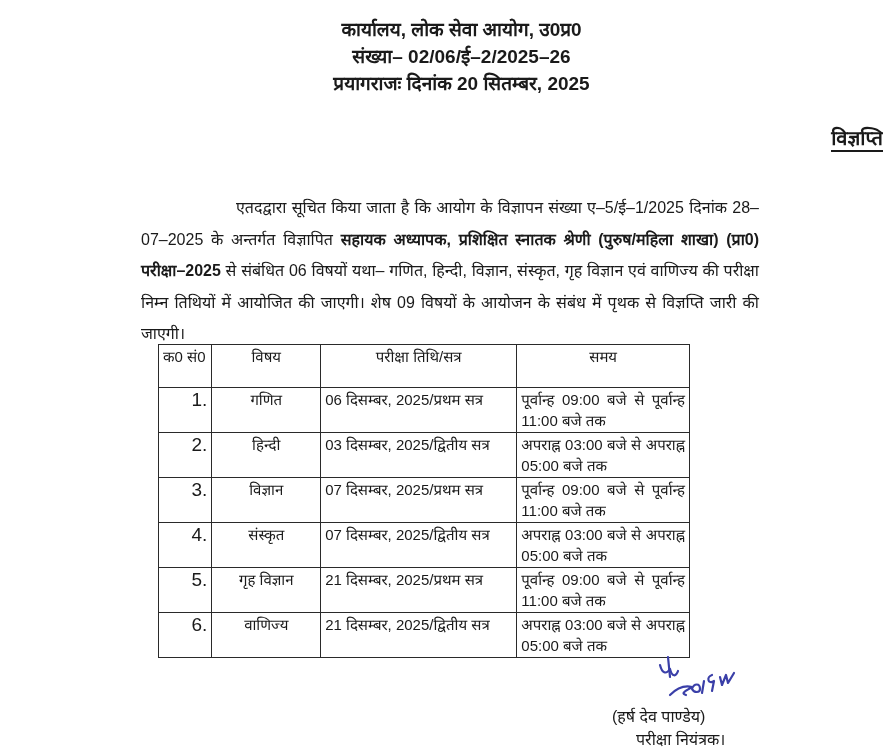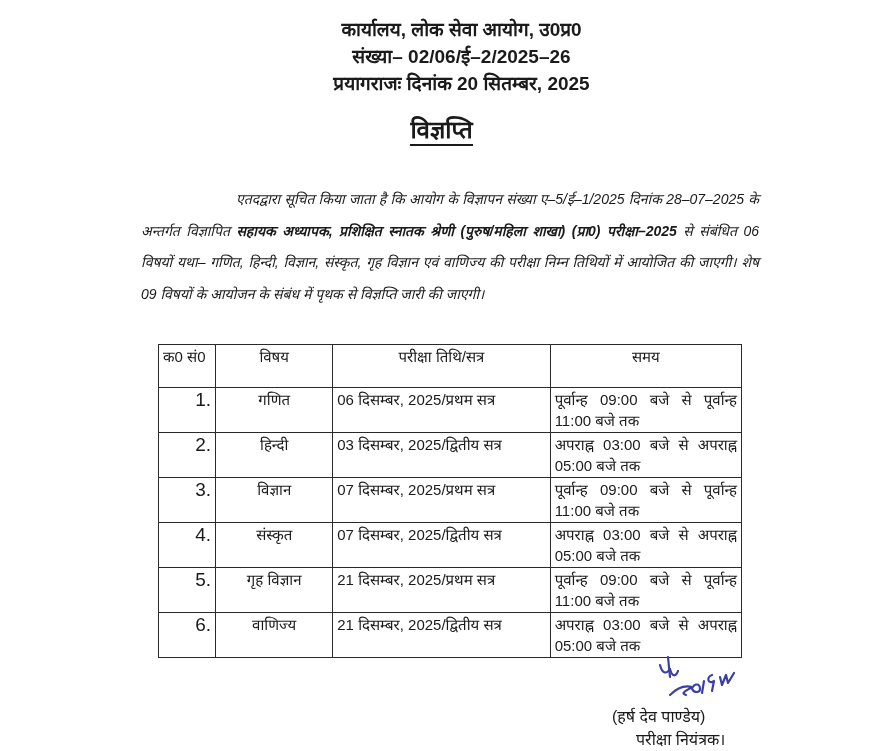--- a/index.html
+++ b/index.html
@@ -7,33 +7,32 @@
     width: 883px; height: 751px; position: relative; overflow: hidden;
     font-family: "Liberation Sans", "DejaVu Sans", sans-serif;
     color: #1a1a1a;
   }
   .header {
     position: absolute; left: 0; width: 883px; top: 16px;
     text-align: center; font-weight: bold; font-size: 19px; line-height: 27px;
   }
   .header div { display: block; padding-left: 40px; }
   .title {
-    position: absolute; top: 112px; left: 0; width: 883px; text-align: center;
-    font-weight: bold; font-size: 24px;
+    position: absolute; top: 124px; left: 0; width: 883px; text-align: right;
+    font-weight: bold; font-size: 20px;
   }
   .title span { border-bottom: 2px solid #1a1a1a; padding-bottom: 1px; }
   .body-text {
-    position: absolute; left: 141px; width: 618px; top: 184px;
-    font-size: 14px; line-height: 31.5px; text-align: justify;
+    position: absolute; left: 141px; width: 618px; top: 192px;
+    font-size: 16px; line-height: 31.5px; text-align: justify;
     text-indent: 95px;
-    font-style: italic;
   }
   .body-text b { font-weight: bold; }
   table.schedule {
-    position: absolute; left: 158px; top: 344px; width: 584px;
+    position: absolute; left: 158px; top: 344px; width: 532px;
     border-collapse: collapse; font-size: 15px;
   }
   table.schedule td, table.schedule th {
     border: 1px solid #2a2a2a; vertical-align: top; padding: 1px 4px;
     font-weight: normal; line-height: 21px;
   }
   th.c-no, td.c-no { width: 48px; }
   th.c-sub, td.c-sub { width: 108px; text-align: center; margin-top: 24px; }
   th.c-date, td.c-date { width: 208px; }
   th.c-time, td.c-time { width: 182px; }

